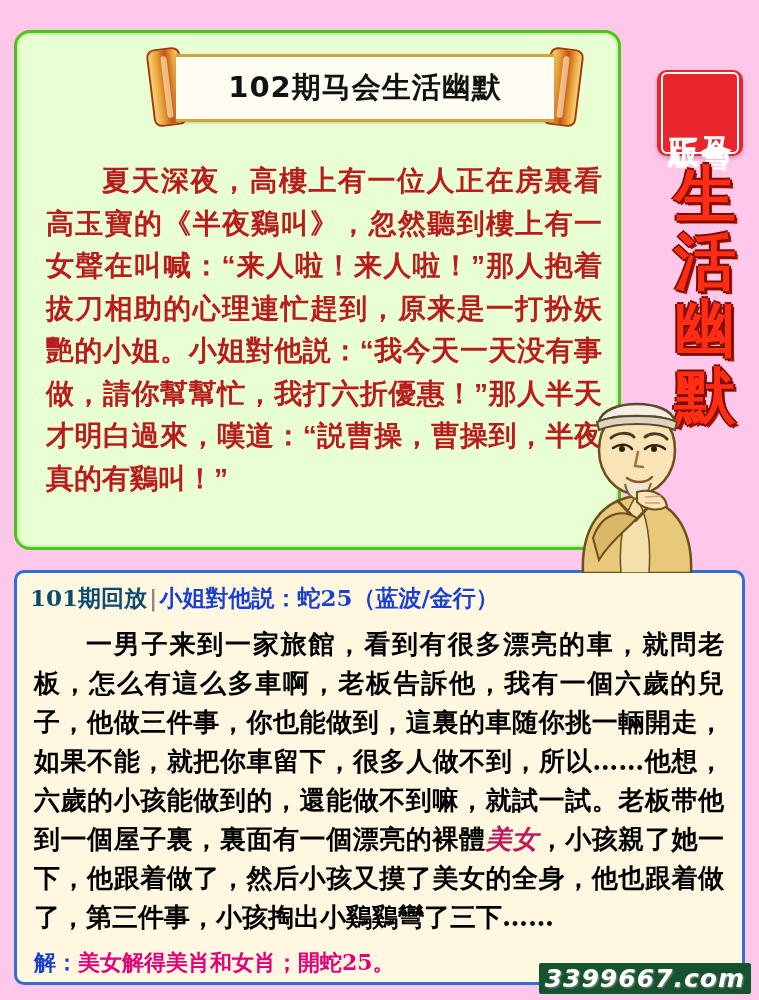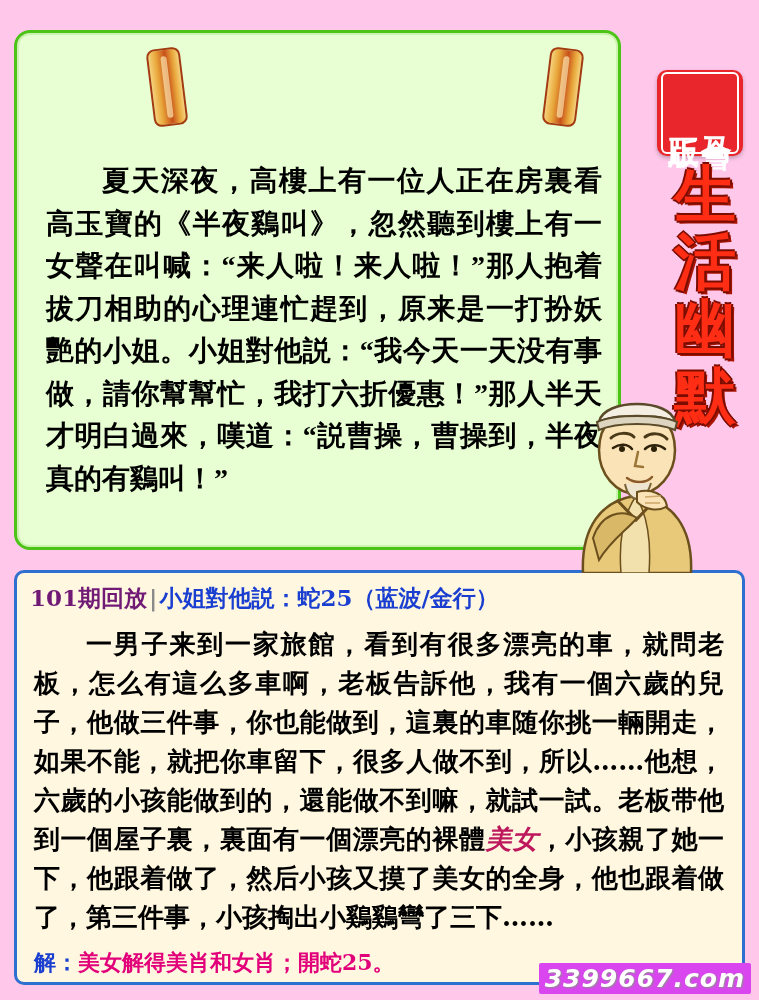--- a/index.html
+++ b/index.html
@@ -85,24 +85,24 @@
   }
 
   
   .top-text {
     position: absolute;
     left: 46px;
     top: 160px;
     width: 556px;
     font-size: 28px;
     line-height: 1.52;
-    color: #000000;
+    color: #b91c1c;
     text-align: justify;
     text-indent: 2em;
-    font-family: Liberation Serif, serif;
+    font-family: Liberation Sans, sans-serif;
     font-weight: bold;
   }
 
   
   .seal {
     position: absolute;
     right: 16px;
     top: 70px;
     width: 86px;
     height: 86px;
@@ -179,21 +179,21 @@
   }
   .headline {
     position: absolute;
     left: 30px;
     top: 583px;
     font-size: 23px;
     font-weight: bold;
     font-family: "DejaVu Serif", "Liberation Serif", serif;
     white-space: nowrap;
   }
-  .headline .a { color: #701a75; }
+  .headline .a { color: #0c4a6e; }
   .headline .bar { color: #8a8a8a; padding: 0 2px; }
   .headline .b { color: #1a3fd0; }
 
   .bottom-text {
     position: absolute;
     left: 34px;
     top: 625px;
     width: 690px;
     font-size: 26px;
     line-height: 1.5;
@@ -218,35 +218,38 @@
 
   
   .watermark {
     position: absolute;
     right: 8px;
     bottom: 6px;
     font-size: 25px;
     font-weight: bold;
     font-style: italic;
     color: #ffffff;
-    background: #d946ef;
+    background: #14532d;
     padding: 1px 6px;
     letter-spacing: 1px;
     text-shadow: 1px 1px 2px #8e8e8e;
     border-radius: 2px;
   }
 </style>
 </head>
 <body>
 
 <div class="top-panel"></div>
 
 <div class="scroll-banner">
   <div class="scroll-roll left"></div>
   <div class="scroll-roll right"></div>
+  <div class="scroll-paper">
+    <div class="scroll-title">102期马会生活幽默</div>
+  </div>
 </div>
 
 <div class="top-text">夏天深夜，高樓上有一位人正在房裏看高玉寶的《半夜鷄叫》，忽然聽到樓上有一女聲在叫喊：“来人啦！来人啦！”那人抱着拔刀相助的心理連忙趕到，原来是一打扮妖艷的小姐。小姐對他説：“我今天一天没有事做，請你幫幫忙，我打六折優惠！”那人半天才明白過來，嘆道：“説曹操，曹操到，半夜真的有鷄叫！”</div>
 
 <div class="seal">
   <div class="seal-inner">
     <span class="seal-col">正版</span>
     <span class="seal-col">马會</span>
   </div>
 </div>

